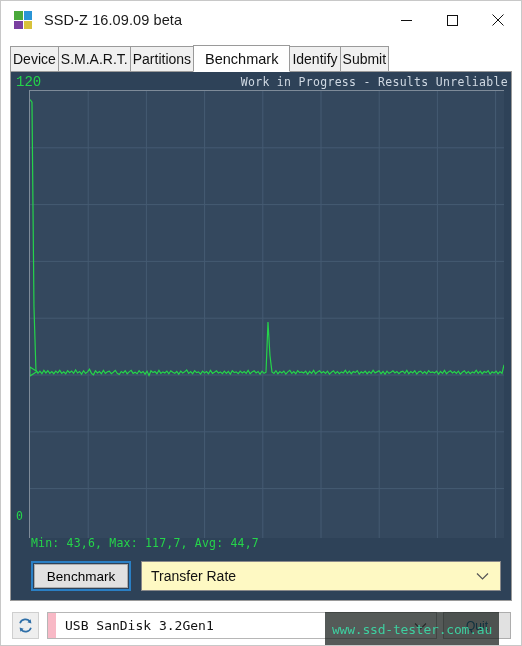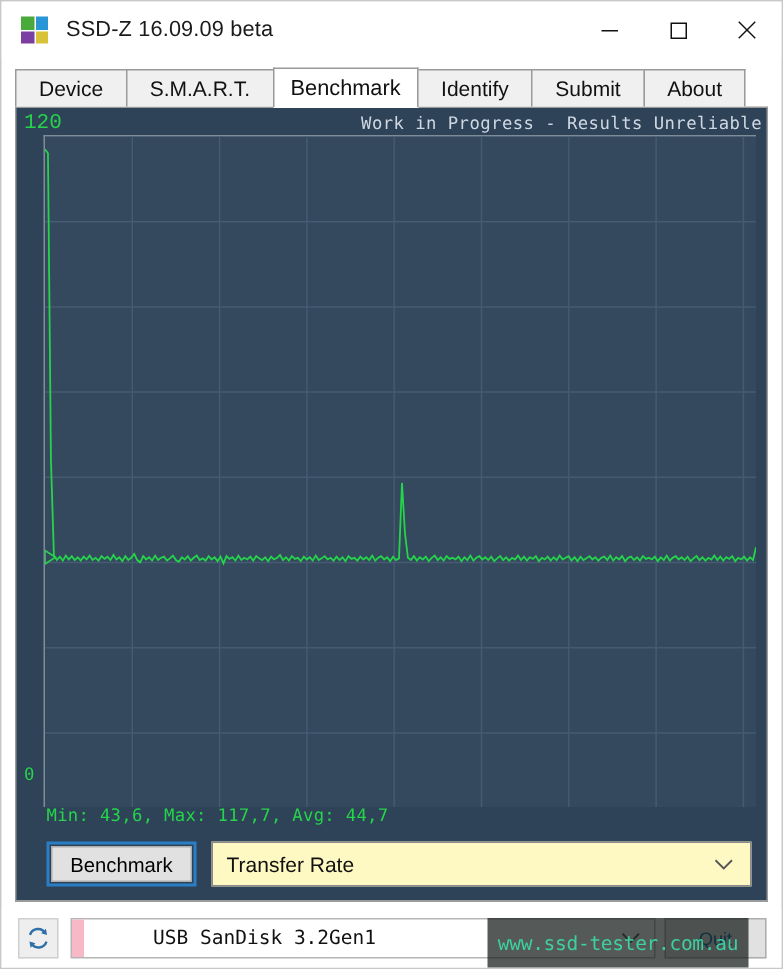--- a/index.html
+++ b/index.html
@@ -81,21 +81,21 @@
     width: 502px;
     height: 26px;
     display: flex;
     align-items: flex-end;
     border-bottom: 1px solid #9a9a9a;
     box-sizing: border-box;
   }
   .tab {
     height: 25px;
     line-height: 25px;
-    padding: 0 15px;
+    padding: 0 2px;
     font-size: 14px;
     color: #111111;
     background: #f0f0f0;
     border: 1px solid #9a9a9a;
     border-bottom: none;
     margin-right: -1px;
     box-sizing: border-box;
     white-space: nowrap;
     position: relative;
   }
@@ -257,21 +257,20 @@
   .device-box {
     margin-left: 8px;
     height: 27px;
     flex: 1 1 auto;
     background: #ffffff;
     border: 1px solid #b6b6b6;
     box-sizing: border-box;
     display: flex;
     align-items: center;
     position: relative;
-    gap: 37px;
   }
   .dev-color {
     width: 8px;
     height: 25px;
     background: #f8b9c6;
     flex: 0 0 auto;
   }
   .dev-name {
     margin-left: 9px;
     font-family: "DejaVu Sans Mono", "Liberation Mono", monospace;
@@ -349,24 +348,24 @@
             <line x1="1.5" y1="1.5" x2="12.5" y2="12.5" stroke="#111" stroke-width="1"></line>
             <line x1="12.5" y1="1.5" x2="1.5" y2="12.5" stroke="#111" stroke-width="1"></line>
           </svg>
       </div>
     </div>
   </div>
 
   <div class="tabstrip">
     <div class="tab">Device</div>
     <div class="tab">S.M.A.R.T.</div>
+    <div class="tab">Partitions</div>
     <div class="tab active">Benchmark</div>
     <div class="tab">Identify</div>
     <div class="tab">Submit</div>
-    <div class="tab">About</div>
   </div>
 
   <div class="panel">
 
     <div class="graph-wrap">
       <div class="graph-title">Work in Progress - Results Unreliable</div>
       <div class="axis-max">120</div>
       <div class="axis-min">0</div>
 
       <div class="plot">

